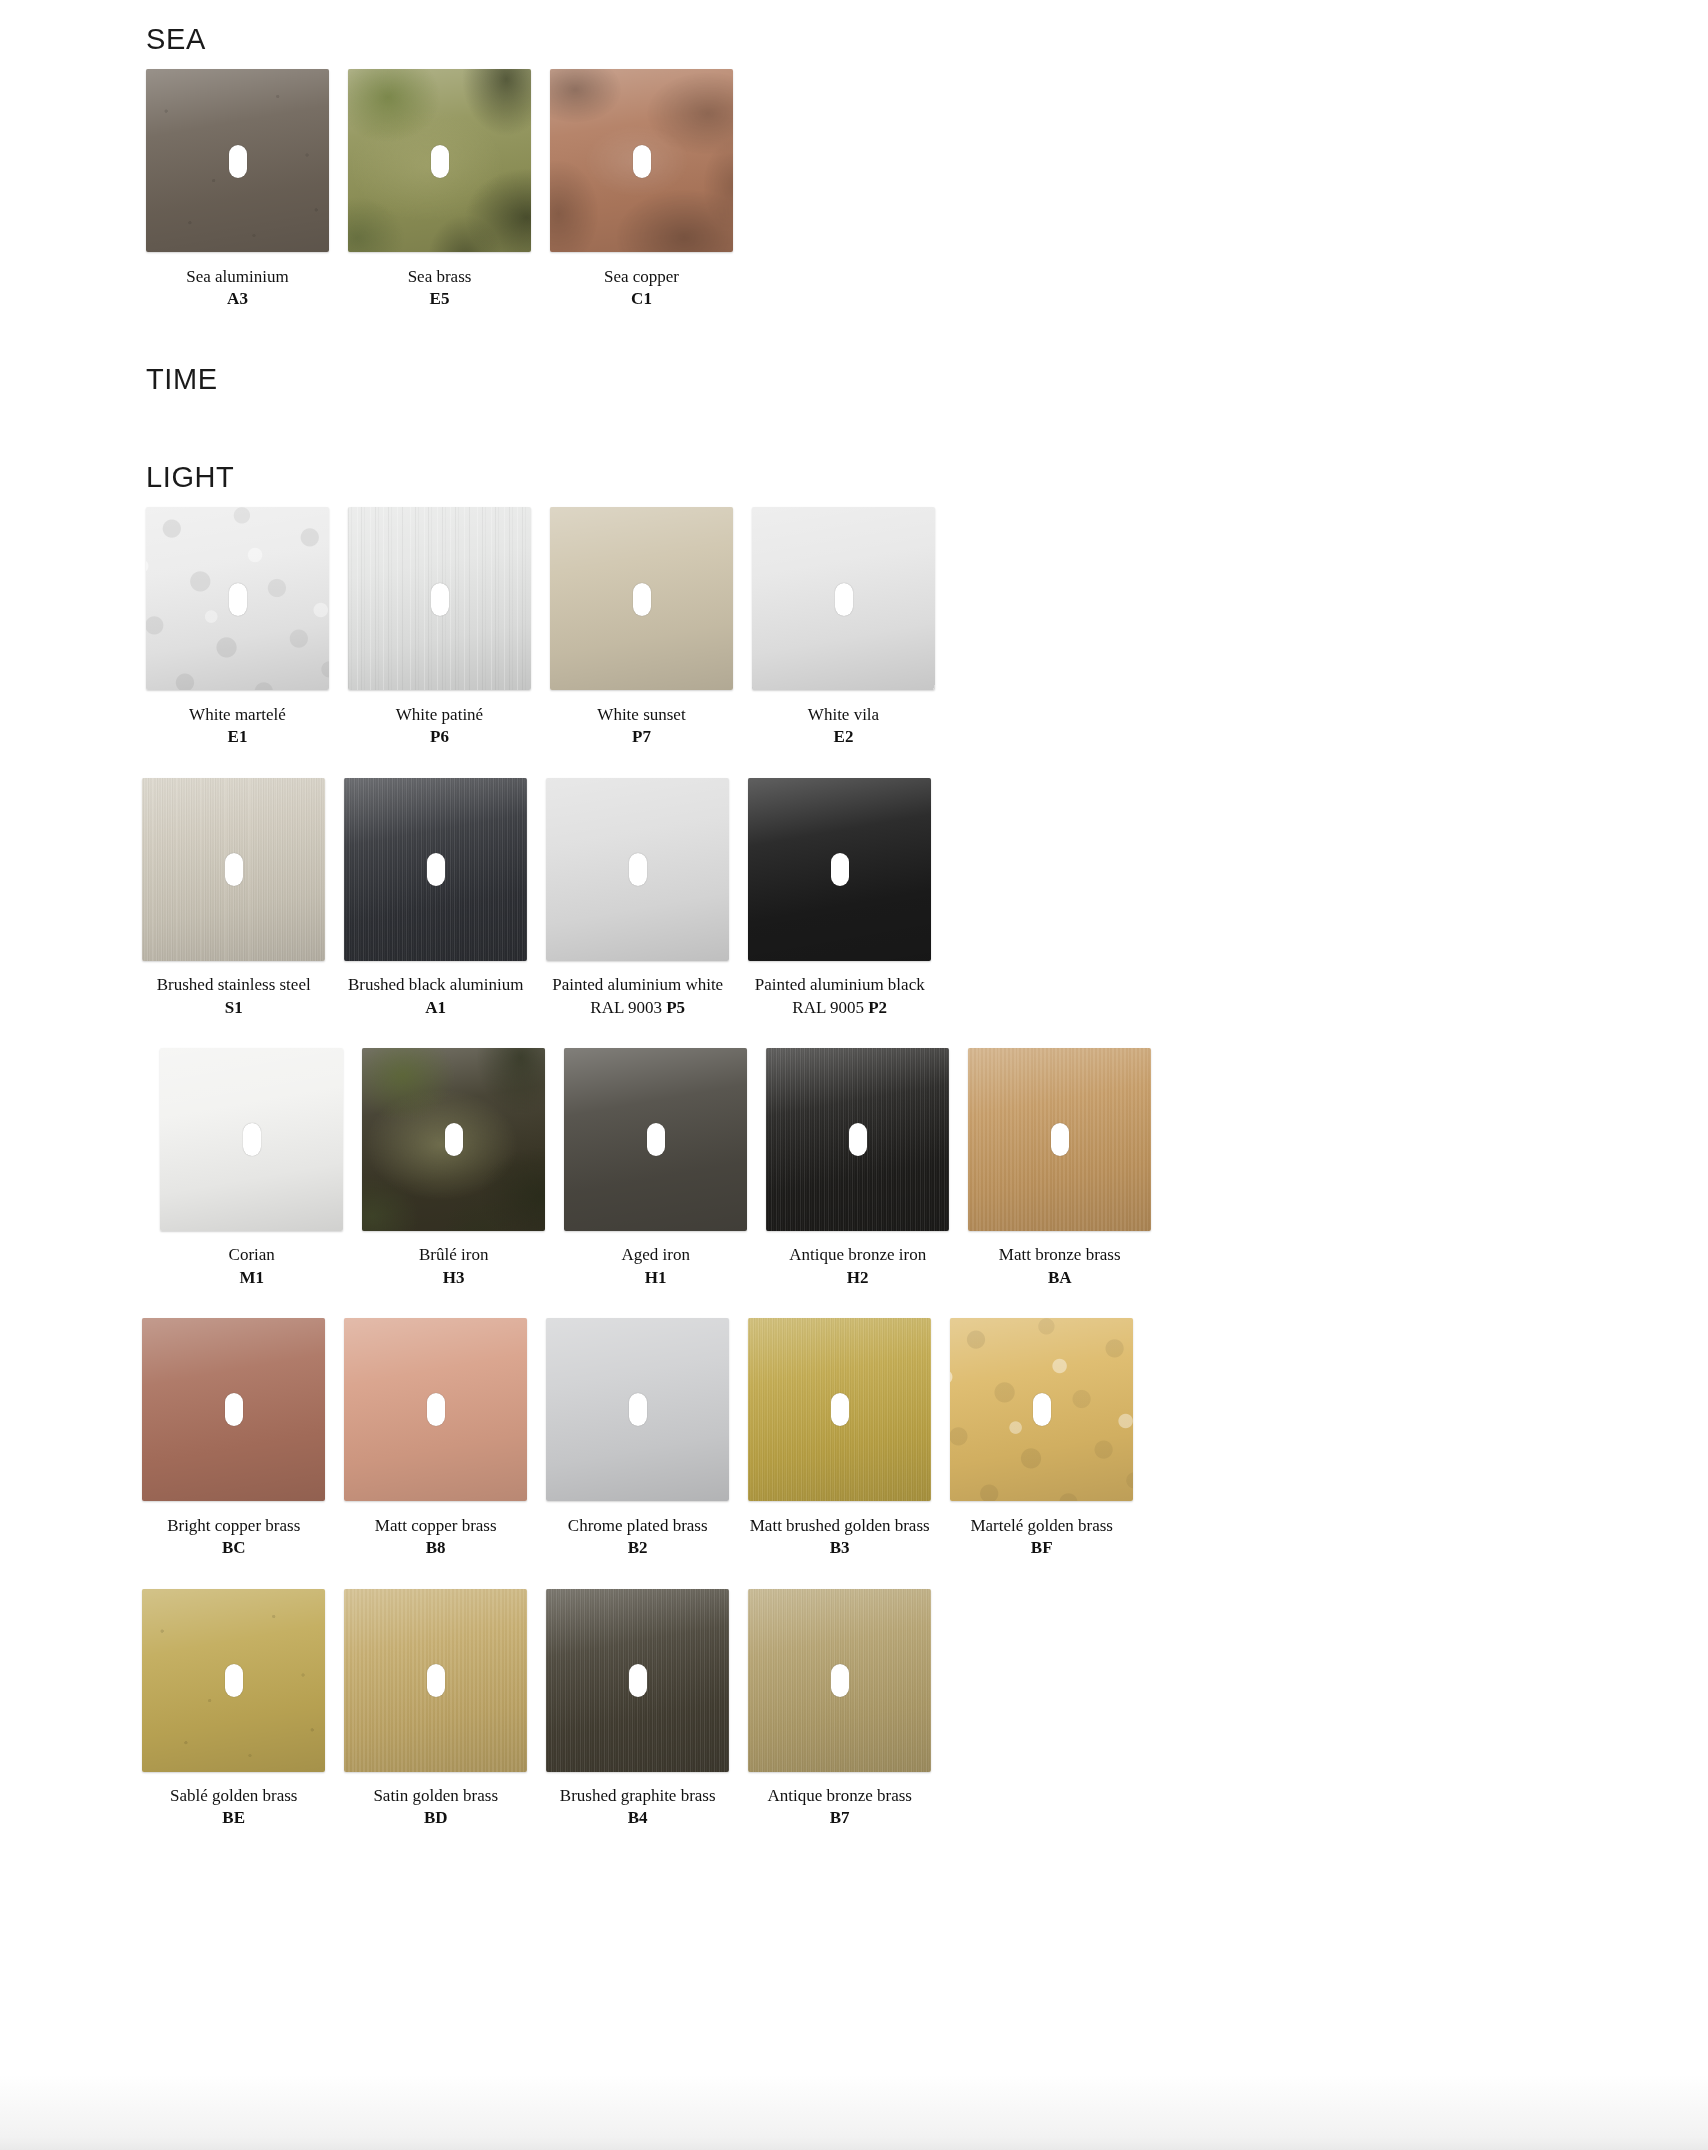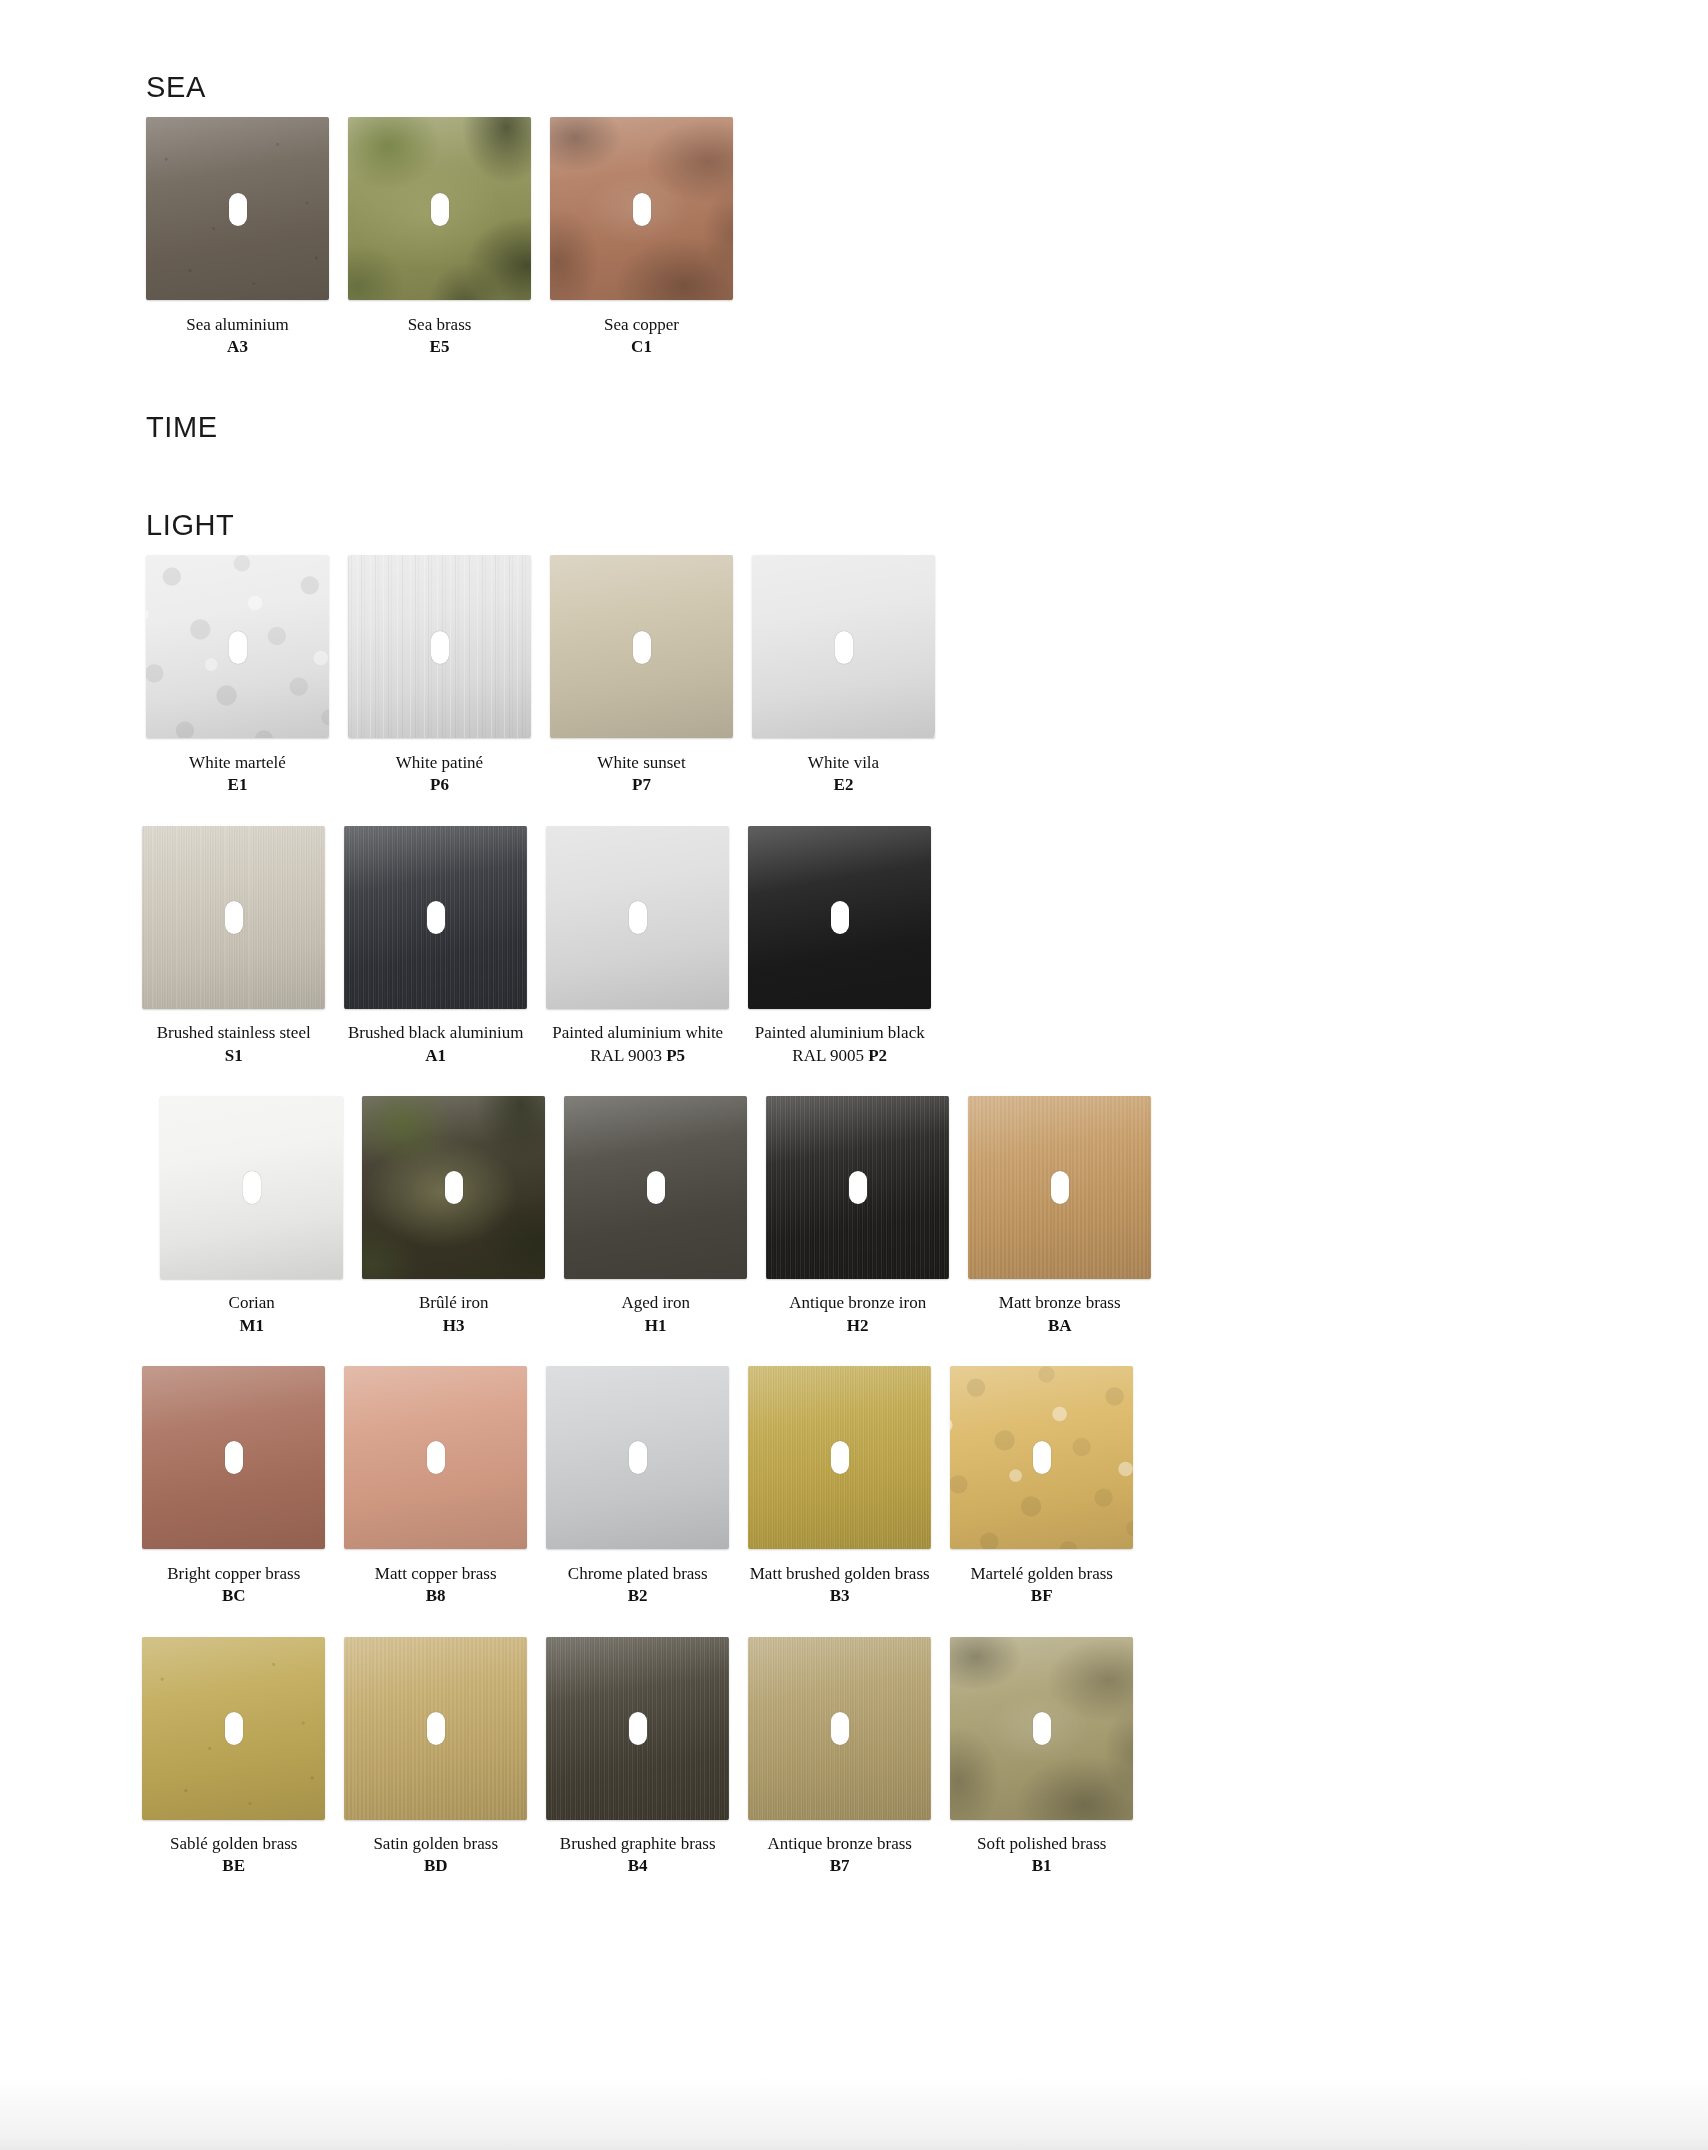--- a/index.html
+++ b/index.html
@@ -7,21 +7,20 @@
   body{
     font-family:"Liberation Sans", sans-serif;
     background:#ffffff;
     position:relative;
     overflow:hidden;
     -webkit-font-smoothing:antialiased;
   }
   #page{
     position:absolute; inset:0;
     background:linear-gradient(to bottom,#ffffff 0%,#ffffff 96.5%,#f2f2f2 99.4%,#e9e9e9 100%);
-    margin-top:48px;
   }
   #content{ position:absolute; left:146px; top:0; width:1057px; }
 
   .section{ position:relative; }
   .section-title{
     font-size:29px; font-weight:400; color:#1a1a1a;
     letter-spacing:0.6px; line-height:1;
     padding-bottom:15.4px; padding-top:25px;
   }
   .row{ display:flex; align-items:flex-start; gap:19px; }
@@ -366,26 +365,17 @@
           </div>
           <div class="cell">
             <div class="plate">
               <div class="tex" style="background: rgb(179, 160, 108);"></div>
               <div class="sheen" style="background: linear-gradient(170deg, rgba(255, 255, 255, 0.3) 0%, rgba(255, 255, 255, 0.08) 32%, rgba(0, 0, 0, 0.05) 68%, rgba(0, 0, 0, 0.14) 100%);"></div>
               <div class="brush"></div>
               <div class="keyhole"></div>
             </div>
             <div class="caption"><span class="nm">Antique bronze brass</span><br><span class="code">B7</span></div>
           </div>
-          <div class="cell">
-            <div class="plate">
-              <div class="tex" style="background: rgb(169, 159, 114);"></div>
-              <div class="sheen" style="background: linear-gradient(170deg, rgba(255, 255, 255, 0.3) 0%, rgba(255, 255, 255, 0.08) 32%, rgba(0, 0, 0, 0.05) 68%, rgba(0, 0, 0, 0.14) 100%);"></div>
-              <div class="mottle"></div>
-              <div class="keyhole"></div>
-            </div>
-            <div class="caption"><span class="nm">Soft polished brass</span><br><span class="code">B1</span></div>
-          </div>
         </div>
       </div>
     </div>
 </div>
 
 
 </body></html>

